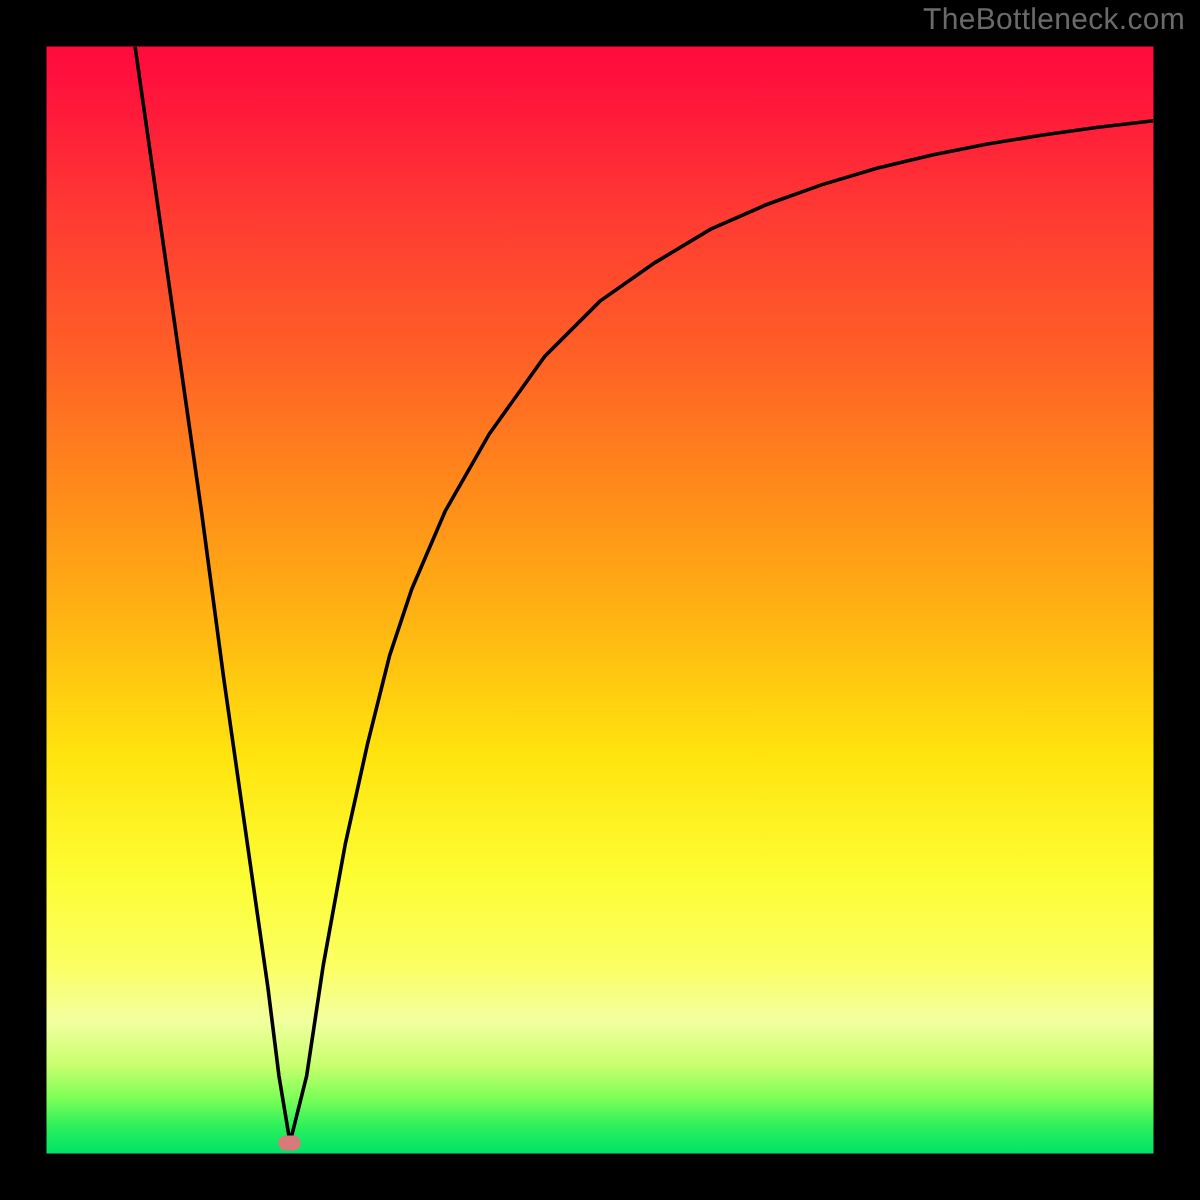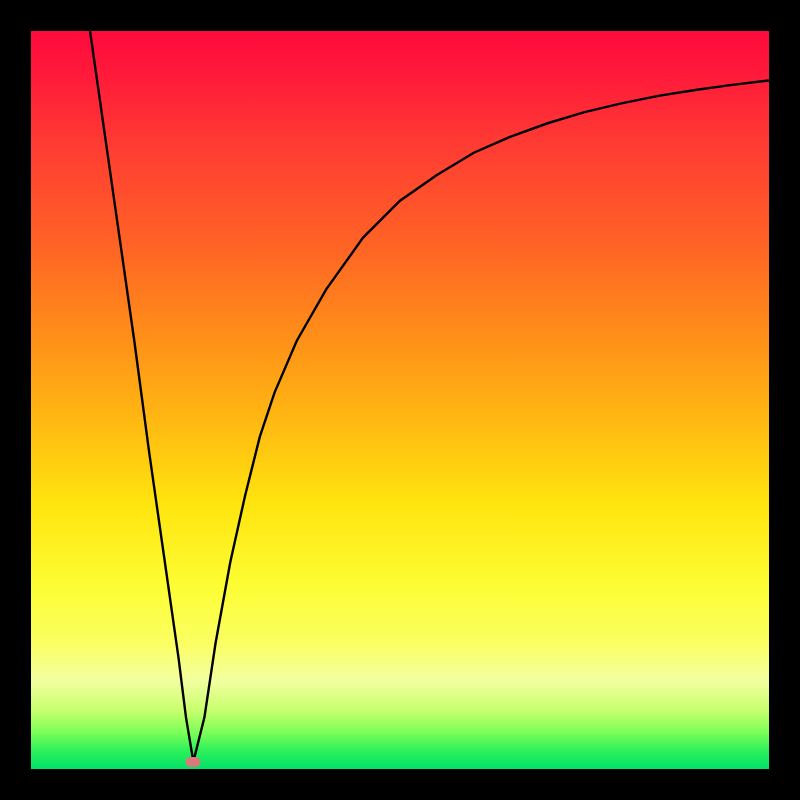--- a/index.html
+++ b/index.html
@@ -65,20 +65,21 @@
     background: #d97a7a;
     border-radius: 5px / 5px;
     transform: translate(-50%, -50%);
     z-index: 3;
   }
 </style>
 </head>
 <body>
 
 <div class="frame">
+  <div class="watermark">TheBottleneck.com</div>
 
   <div class="plot">
     <svg class="curve" viewBox="0 0 738 738" preserveAspectRatio="none">
       <path id="curve-path" d="M59.04 0.00 L73.80 103.32 L88.56 206.64 L103.32 309.96 L118.08 420.66 L132.84 523.98 L147.60 627.30 L154.98 686.34 L162.36 730.62 L173.43 686.34 L184.50 612.54 L199.26 531.36 L214.02 464.94 L228.78 405.90 L243.54 361.62 L265.68 309.96 L295.20 258.30 L332.10 206.64 L369.00 169.74 L405.90 143.91 L442.80 121.77 L479.70 105.53 L516.60 92.25 L553.50 81.18 L590.40 72.32 L627.30 64.94 L664.20 59.04 L701.10 53.87 L738.00 49.45" fill="none" stroke="#000" stroke-width="2.4"></path>
     </svg>
     <div id="marker" class="marker" style="left: 162.36px; top: 730.62px; background: rgb(217, 122, 122);"></div>
   </div>
 </div>
 
 </body></html>

